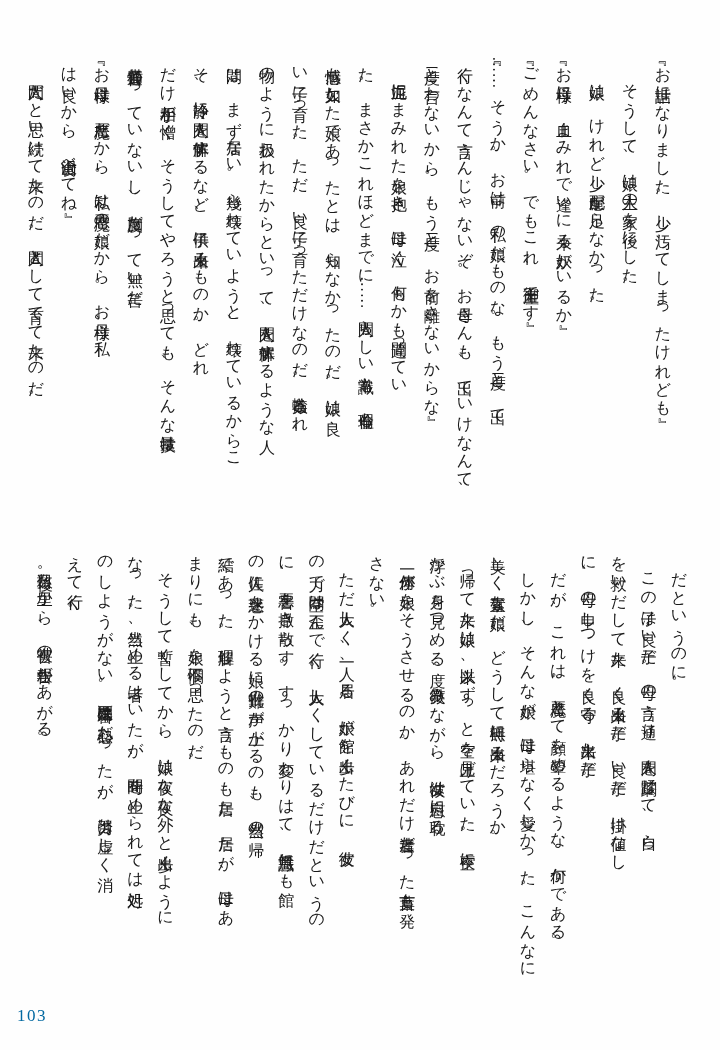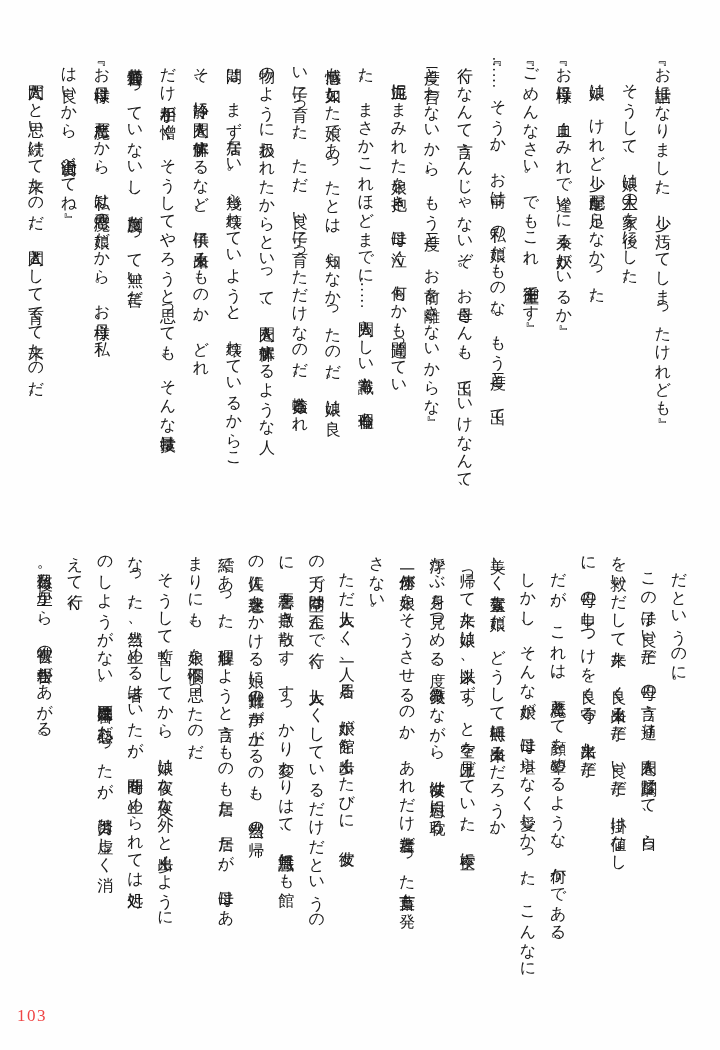--- a/index.html
+++ b/index.html
@@ -42,21 +42,21 @@
   #block-bottom .tline {
     line-height: 30.2px;
     letter-spacing: 0.5px;
   }
   .pagenum {
     position: absolute;
     left: 17px;
     top: 1006px;
     font-size: 17px;
     letter-spacing: 1.5px;
-    color: #ef4444;
+    color: #0369a1;
   }
 </style>
 </head>
 <body>
 
 <div class="page">
   <div class="vblock" id="block-top"><div class="tline">『お世話になりました。少し汚してしまったけれども』</div><div class="tline">　そうして、娘は主人の家を後にした。</div><div class="tline">　娘は、けれど少し配慮が足らなかった。</div><div class="tline">『お母様に、血まみれで逢いに来る奴がいるか』</div><div class="tline">『ごめんなさい。でもこれ、御土産です』</div><div class="tline">『……そうか。お前は、私の娘だものな。もう二度と、出て</div><div class="tline">行くなんて言うんじゃないぞ。お母さんも、出ていけなんて、</div><div class="tline">二度と言わないから。もう二度と、お前を離さないからな』</div><div class="tline">　血泥にまみれた娘を抱き、母は泣く。何もかも間違ってい</div><div class="tline">た。まさかこれほどまでに……人間らしい常識も、倫理も、</div><div class="tline">感情も欠如した娘であったとは、知らなかったのだ。娘は良</div><div class="tline">い子に育った。ただ、良い子に育っただけなのだ。輪姦され、</div><div class="tline">物のように扱われたからといって、人間を解体するような人</div><div class="tline">間は、まず居ない。幾ら壊れていようと、壊れているからこ</div><div class="tline">そ、冷静に人間を解体するなど、子供に出来るものか。どれ</div><div class="tline">だけ相手が憎く、そうしてやろうと思っても、そんな技量は</div><div class="tline">普通備わっていないし、度胸だって無い筈だ。</div><div class="tline">『お母様は、悪魔だから。私は悪魔の娘だから。お母様、私</div><div class="tline">は良いから、沢山食べてね』</div><div class="tline">　人間だと思い続けて来たのだ。人間として育てて来たのだ。</div></div>
   <div class="vblock" id="block-bottom"><div class="tline">　だというのに。</div><div class="tline">　この子は良い子だ。母の言う通り、人間を蹂躙して、自ら</div><div class="tline">を救いだして来た。良く出来る子だ。良い子だ。掛け値なし</div><div class="tline">に、母の申しつけを良く守る、出来た子だ。</div><div class="tline">　だが、これは。悪魔とて顔を顰めるような、何かである。</div><div class="tline">　しかし、そんな娘が、母は堪らなく愛しかった。こんなに</div><div class="tline">美しく素直な娘だ、どうして無碍に出来るだろうか。</div><div class="tline">　帰って来た娘は、以来、ずっと空を見上げていた。夜空に</div><div class="tline">浮かぶ月を見つめる度、微笑みながら、彼女は自慰に耽る。</div><div class="tline">　一体何が娘をそうさせるのか。あれだけ達者だった言葉も発</div><div class="tline">さない。</div><div class="tline">　ただ大人しく、一人、居る。娘が館を出歩くたびに、彼女</div><div class="tline">の力で空間は歪んで行く。大人しくしているだけだというの</div><div class="tline">に、害悪を撒き散らす。すっかり変わりはて、無意識にも館</div><div class="tline">の住人に迷惑をかける娘に批難の声が上がるのも、当然の帰</div><div class="tline">結であった。理解しようと言うものも居た。居たが、母はあ</div><div class="tline">まりにも、娘を不憫に思ったのだ。</div><div class="tline">　そうして暫くしてから、娘は夜な夜な外へと出歩くように</div><div class="tline">なった。当然、止める者はいたが、時間を止められては対処</div><div class="tline">のしようがない。殊更門番は熱心だったが、努力は虚しく消</div><div class="tline">えて行く。</div><div class="tline">　数日後。里から、被害の報告があがる。</div></div>
   <div class="pagenum">103</div>
 </div>

